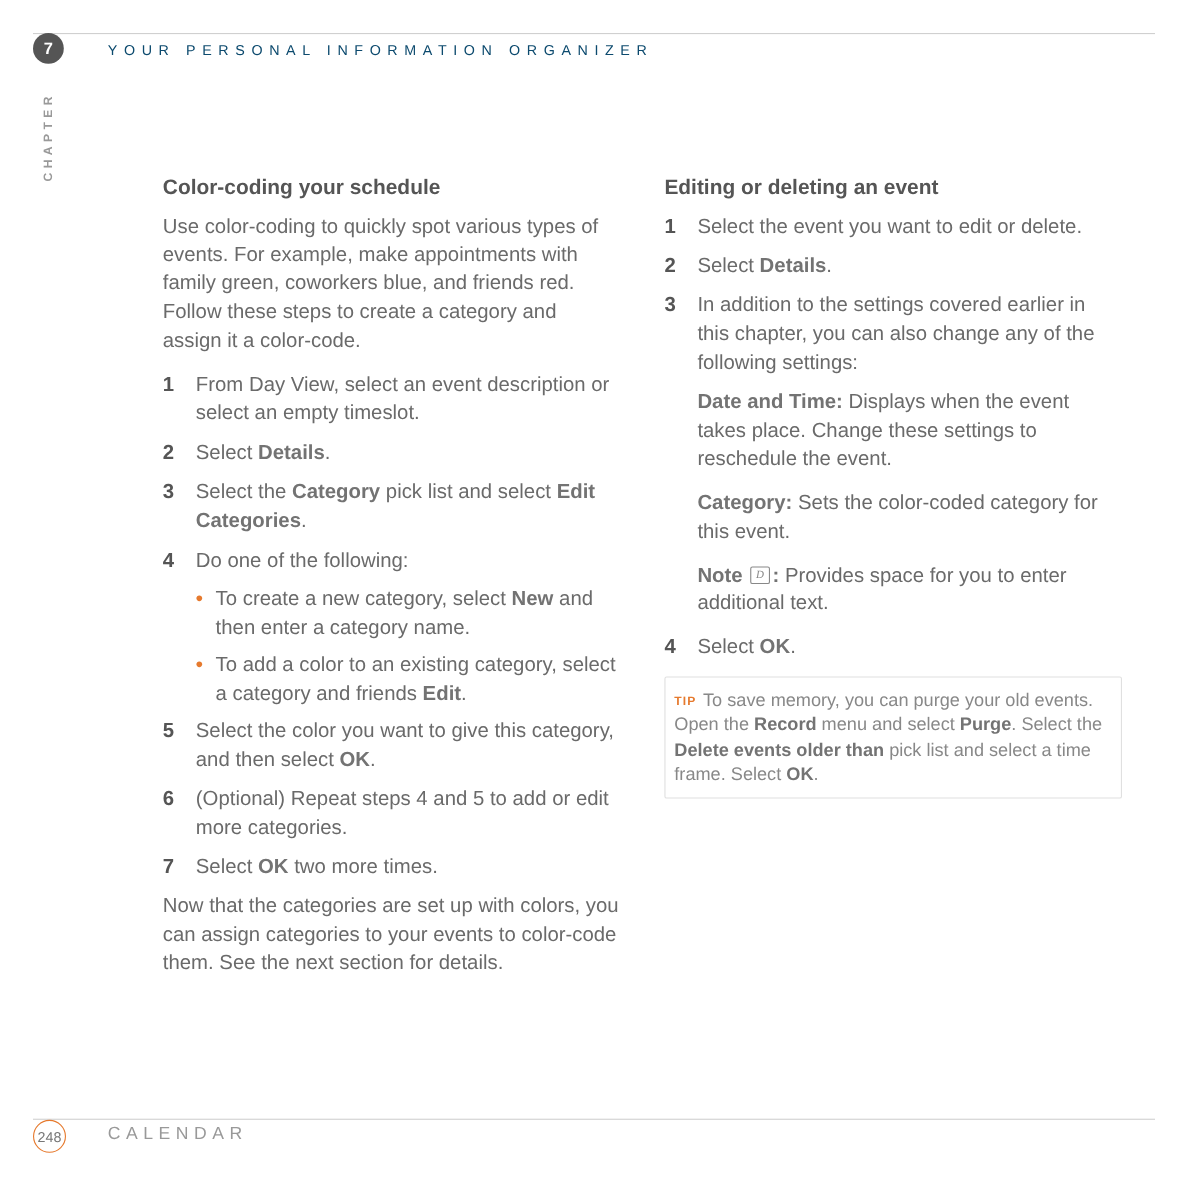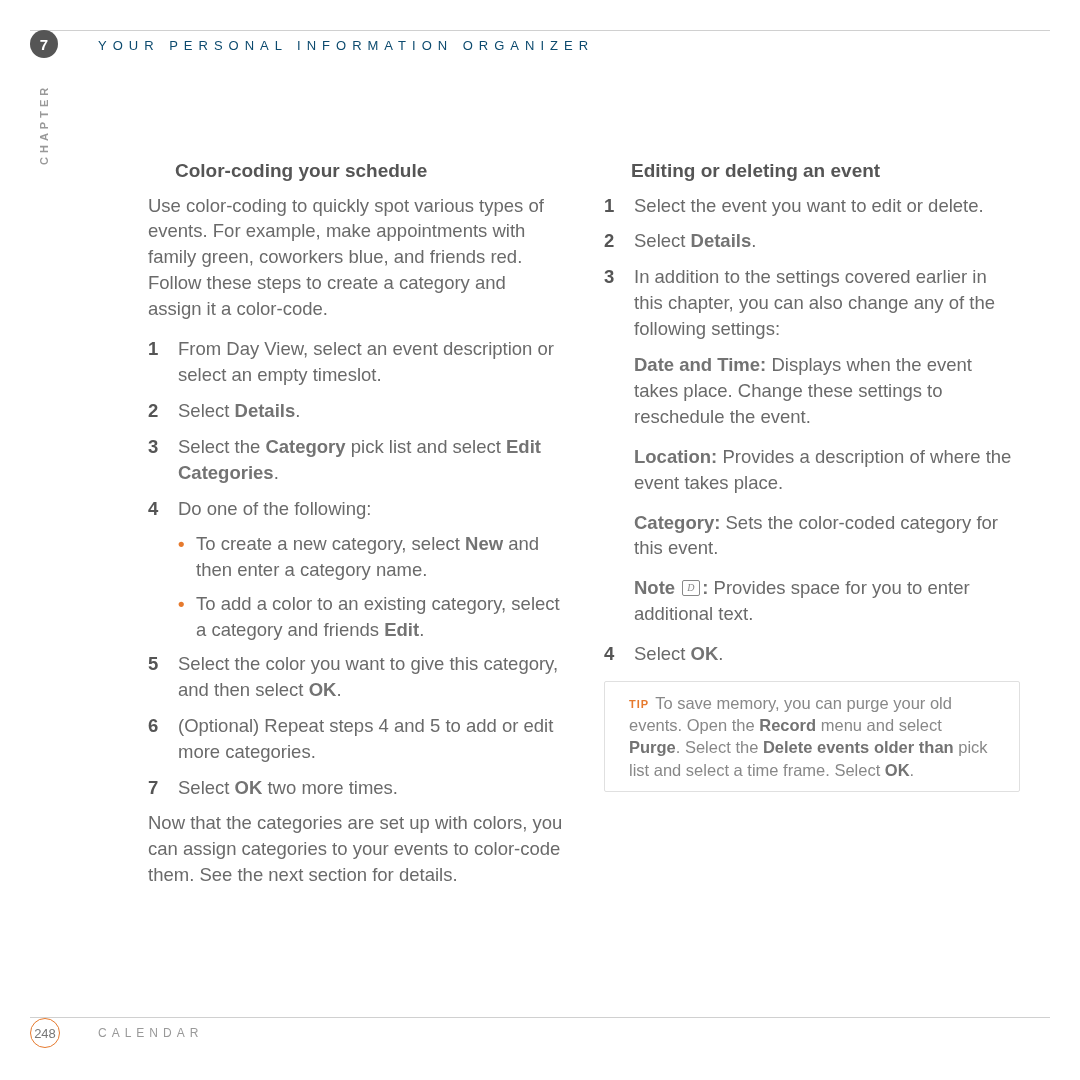--- a/index.html
+++ b/index.html
@@ -64,21 +64,20 @@
     flex: 1;
     font-size: 18.5px;
     line-height: 1.4;
     color: #6a6a6a;
   }
   .heading {
     font-weight: bold;
     color: #555;
     margin-bottom: 8px;
     font-size: 19px;
-    margin-left: 27px;
   }
   .para { margin-bottom: 14px; }
   .num-list { list-style: none; }
   .num-list li {
     display: flex;
     margin-bottom: 10px;
   }
   .num-list .num {
     font-weight: bold;
     color: #555;
@@ -101,21 +100,21 @@
   }
   .bullet-list .txt { flex: 1; }
   .bold { font-weight: bold; color: #737373; }
   .sub-block {
     margin-left: 30px;
     margin-bottom: 14px;
   }
   .tip-box {
     border: 1px solid #e0e0e0;
     border-radius: 2px;
-    padding: 10px 24px;
+    padding: 10px 8px;
     font-size: 16.5px;
     line-height: 1.35;
     margin-top: 14px;
     color: #888;
   }
   .tip-label {
     color: #e67a2e;
     font-size: 11px;
     font-weight: bold;
     letter-spacing: 1px;
@@ -161,21 +160,21 @@
     align-items: center;
     justify-content: center;
     font-size: 13px;
     color: #777;
   }
   .footer-label {
     position: absolute;
     bottom: 40px;
     left: 98px;
     letter-spacing: 5px;
-    font-size: 12px;
+    font-size: 16px;
     color: #999;
   }
 </style>
 </head>
 <body>
 
 <div class="top-rule"></div>
 <div class="chapter-badge">7</div>
 <div class="chapter-title">YOUR PERSONAL INFORMATION ORGANIZER</div>
 <div class="chapter-side">CHAPTER</div>
@@ -263,23 +262,20 @@
       <li>
         <span class="num">3</span>
         <span class="txt">In addition to the settings covered earlier in this chapter, you can also change any of the following settings:</span>
       </li>
     </ul>
 
     <div class="sub-block">
       <span class="bold">Date and Time:</span><span> Displays when the event takes place. Change these settings to reschedule the event.</span>
     </div>
     <div class="sub-block">
-      <span class="bold">Location:</span><span> Provides a description of where the event takes place.</span>
-    </div>
-    <div class="sub-block">
       <span class="bold">Category:</span><span> Sets the color-coded category for this event.</span>
     </div>
     <div class="sub-block">
       <span class="bold">Note</span>
       <span class="note-icon"></span><span class="bold">:</span><span> Provides space for you to enter additional text.</span>
     </div>
 
     <ul class="num-list">
       <li>
         <span class="num">4</span>

